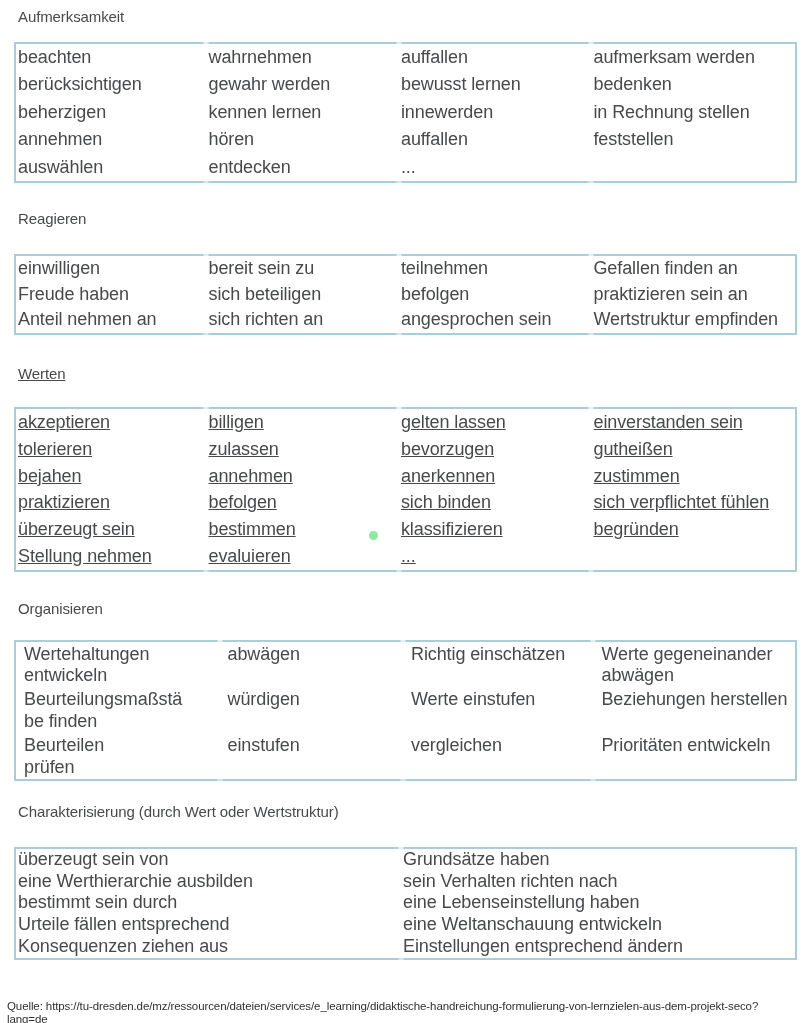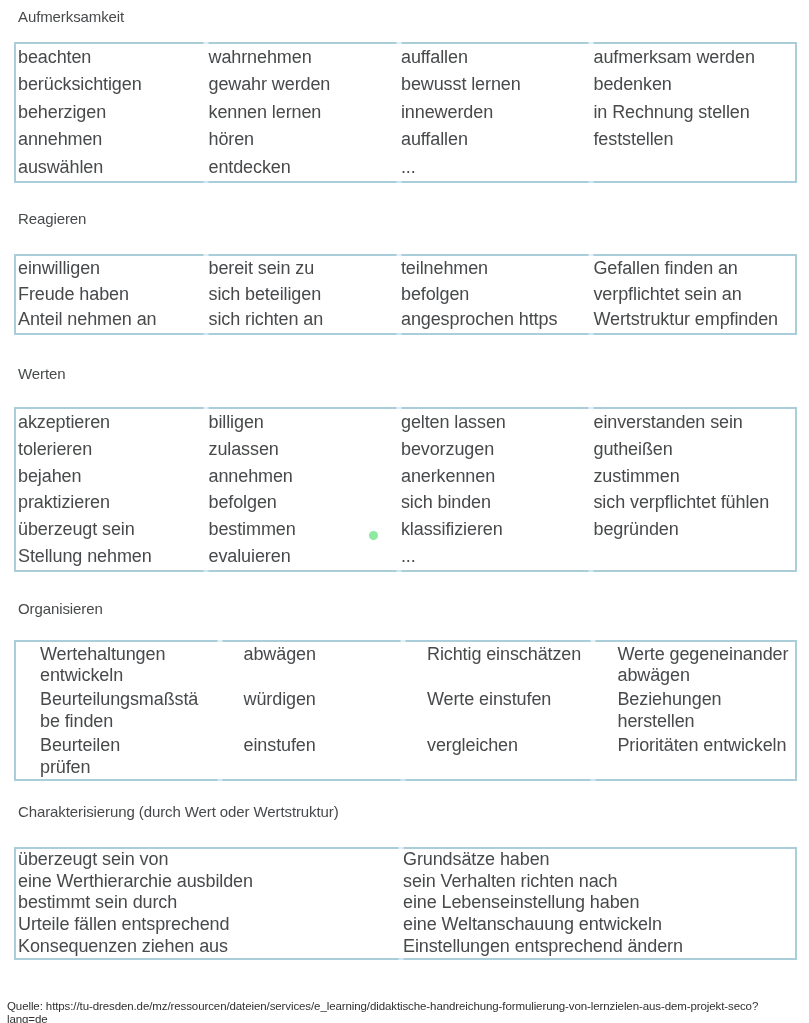--- a/index.html
+++ b/index.html
@@ -43,24 +43,24 @@
   .cols4b{grid-template-columns:203fr 183fr 190fr 201fr;}
   .cols2{grid-template-columns:384fr 393fr;}
   .cell{
     padding-left:2px;
     white-space:pre-line;
     overflow:hidden;
   }
   .t0{grid-auto-rows:27.4px;} .t0 .cell{line-height:27.4px;}
   .t1{grid-auto-rows:25.7px;} .t1 .cell{line-height:25.7px;}
   .t2{grid-auto-rows:26.8px;} .t2 .cell{line-height:26.8px;}
-  .t3{grid-auto-rows:45.7px;} .t3 .cell{line-height:21.5px;padding-top:2px;padding-left:24px;}
+  .t3{grid-auto-rows:45.7px;} .t3 .cell{line-height:21.5px;padding-top:2px;padding-left:8px;}
   .t4{grid-auto-rows:21.8px;} .t4 .cell{line-height:21.8px;}
   .s2{margin-top:27px;}
-  .s3{margin-top:30px;}
+  .s3{margin-top:30px;text-decoration:underline;}
   .s4{margin-top:28px;}
   .s5{margin-top:22px;}
   .s2 .heading{margin-bottom:26px;}
   .s3 .heading{margin-bottom:24px;}
   .s4 .heading{margin-bottom:22px;}
   .s5 .heading{margin-bottom:26px;}
   .tick{
     position:absolute;
     width:5px;height:2px;
     transform:translateX(-50%);
@@ -122,24 +122,24 @@
   <section class="sec s2">
     <h2 class="heading">Reagieren</h2>
     <div class="tbl cols4 t1">
         <div class="cell">einwilligen</div>
         <div class="cell">bereit sein zu</div>
         <div class="cell">teilnehmen</div>
         <div class="cell">Gefallen finden an</div>
         <div class="cell">Freude haben</div>
         <div class="cell">sich beteiligen</div>
         <div class="cell">befolgen</div>
-        <div class="cell">verpflichtet sein an</div>
+        <div class="cell">praktizieren sein an</div>
         <div class="cell">Anteil nehmen an</div>
         <div class="cell">sich richten an</div>
-        <div class="cell">angesprochen https</div>
+        <div class="cell">angesprochen sein</div>
         <div class="cell">Wertstruktur empfinden</div>
         <i class="tick top" style="left: 24.45%;"></i>
         <i class="tick bottom" style="left: 24.45%;"></i>
         <i class="tick top" style="left: 49.16%;"></i>
         <i class="tick bottom" style="left: 49.16%;"></i>
         <i class="tick top" style="left: 73.87%;"></i>
         <i class="tick bottom" style="left: 73.87%;"></i>
       </div>
   </section>
 

